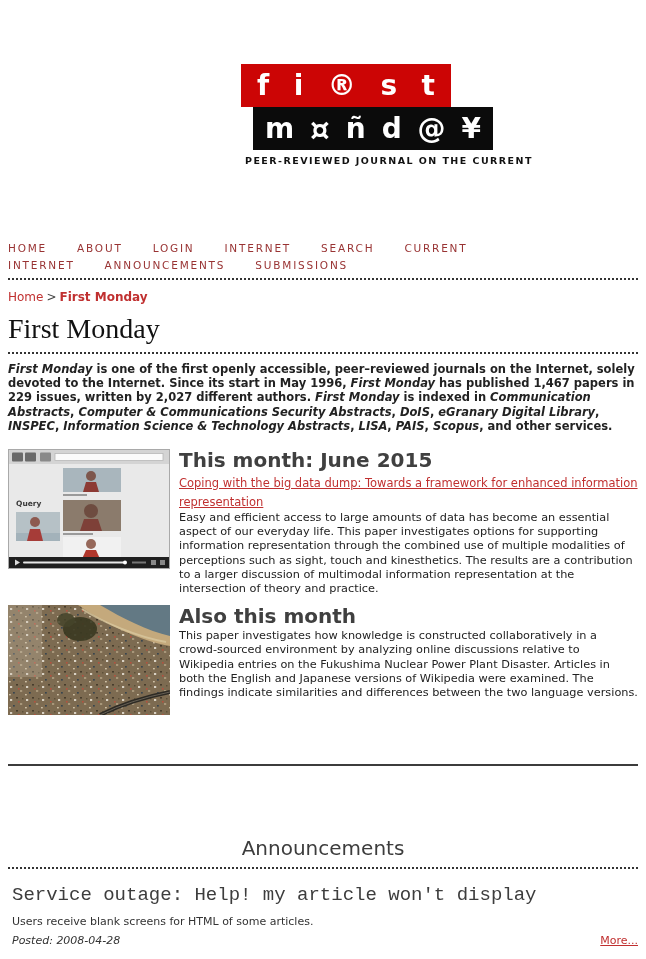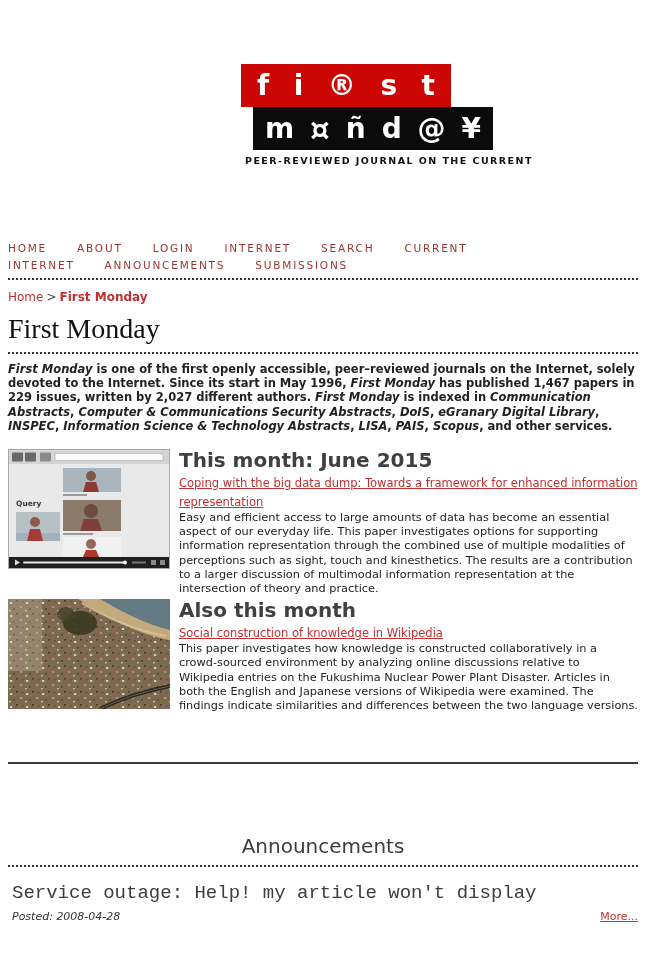--- a/index.html
+++ b/index.html
@@ -32,21 +32,21 @@
   .breadcrumb a { color: var(--link_red, #cc2929); text-decoration: none; cursor: pointer; }
   .breadcrumb .crumb-sep { margin: 0 3px; color: #444; }
   .breadcrumb .current { color: var(--link_red, #cc2929); font-weight: bold; }
   h1.page-title { margin-top: 9px; font-family: "Liberation Serif", "DejaVu Serif", serif; font-weight: normal; font-size: 28px; color: #111; }
 
   
   .intro { margin-top: 8px; font-size: 11.5px; line-height: 14.2px; color: #222; font-weight: bold; }
 
   
   .article { display: flex; margin-top: 16px; }
-  .article + .article { margin-top: 3px; }
+  .article + .article { margin-top: 9px; }
   .thumb { flex: 0 0 162px; margin-right: 9px; cursor: pointer; }
   .thumb svg { display: block; }
   .article-body { flex: 1; }
   .article-body h2 { font-size: 20px; line-height: 23px; color: #404040; font-weight: bold; }
   a.article-link { font-size: 11.5px; line-height: 14.5px; color: var(--link_red, #cc2929); text-decoration: underline; cursor: pointer; }
   .abstract { margin-top: 1px; font-size: 11.3px; line-height: 14.2px; color: #222; }
 
   
   .solid-rule { margin-top: 49px; border-top: 2px solid #3c3c3c; }
   .ann-heading { margin-top: 70px; text-align: center; font-size: 20px; font-weight: normal; color: var(--heading_gray, #3d3d3d); }
@@ -167,31 +167,31 @@
         <path d="M70 0 L92 0 C114 13 140 26 162 31 L162 41 C134 36 100 21 70 0 Z" fill="#c4a97c"></path>
         <path d="M74 4 C96 18 130 32 158 37" stroke="#d8c79d" stroke-width="2" fill="none" opacity="0.8"></path>
         <ellipse cx="72" cy="24" rx="17" ry="12" fill="#3b3a22" opacity="0.92"></ellipse>
         <ellipse cx="58" cy="15" rx="9" ry="7" fill="#45442a" opacity="0.85"></ellipse>
         <path d="M92 110 Q122 95 162 87" stroke="#2d2a24" stroke-width="4" fill="none"></path>
         <path d="M92 110 Q122 95 162 87" stroke="#8c8474" stroke-width="1" fill="none" opacity="0.6"></path>
       </svg>
     </div>
     <div class="article-body">
       <h2>Also this month</h2>
-      <a class="article-link">Social construction of knowledge in Wikipedia</a>
       <div class="abstract">This paper investigates how knowledge is constructed collaboratively in a crowd-sourced environment by analyzing online discussions relative to Wikipedia entries on the Fukushima Nuclear Power Plant Disaster. Articles in both the English and Japanese versions of Wikipedia were examined. The findings indicate similarities and differences between the two language versions.</div>
     </div>
   </div>
 
   <div class="solid-rule"></div>
 
   <h2 class="ann-heading">Announcements</h2>
   <div class="dotted sep-ann"></div>
 
   <div>
     <h3 class="ann-title">Service outage: Help! my article won't display</h3>
+    <div class="ann-desc">Users receive blank screens for HTML of some articles.</div>
     <div class="ann-footer">
       <span class="ann-posted"><span>Posted:</span>&nbsp;<span>2008-04-28</span></span>
       <a class="more-link">More...</a>
     </div>
   </div>
 
 </div>
 
 </body></html>

